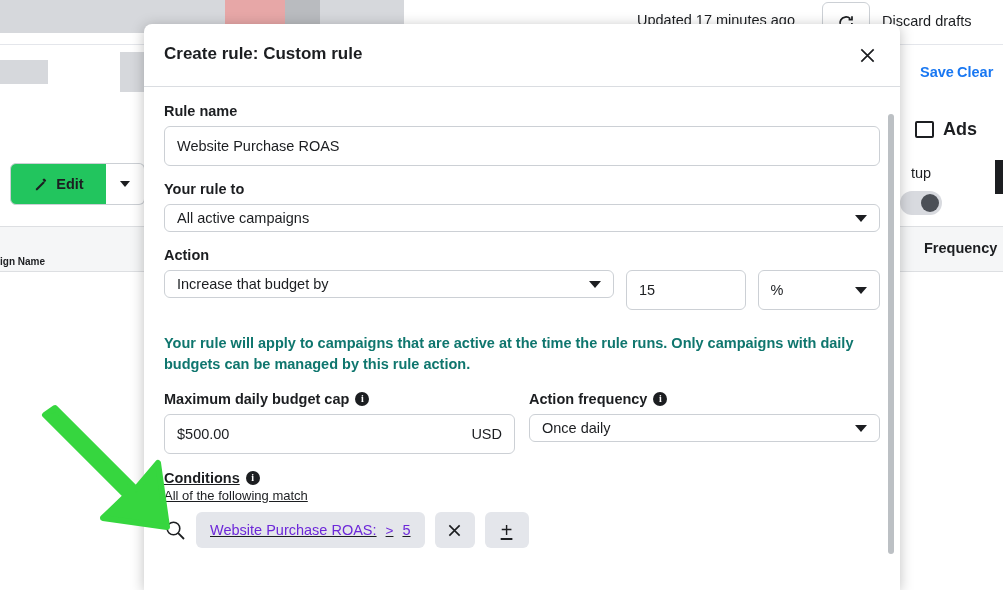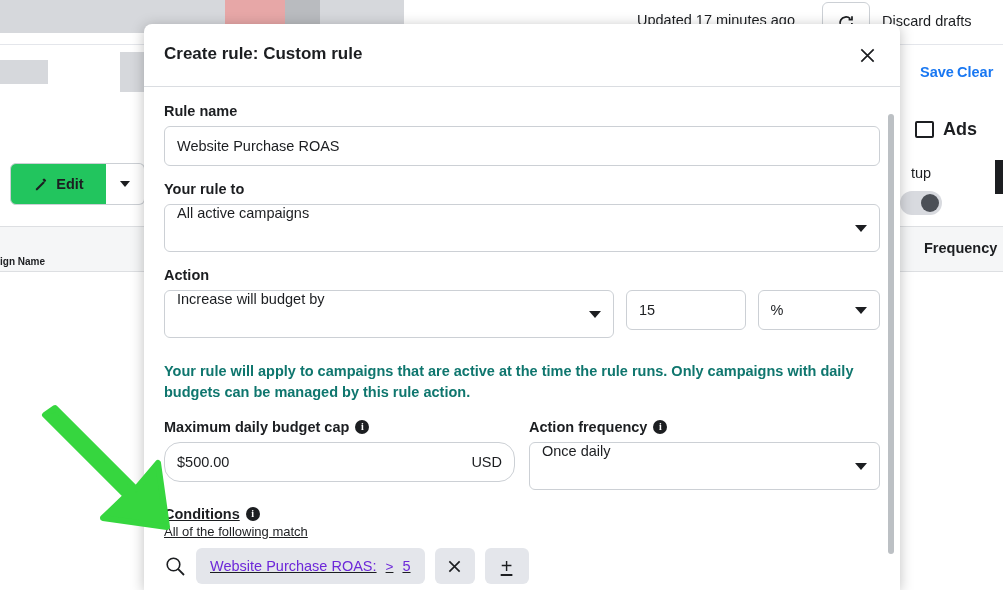--- a/index.html
+++ b/index.html
@@ -228,29 +228,29 @@
     color: #1c1e21;
     padding: 0 12px;
     font-family: "Liberation Sans", sans-serif;
     display: flex;
     align-items: center;
   }
   .select-input {
     box-sizing: border-box;
     position: relative;
     width: 100%;
-    height: 48px;
+    height: 28px;
     border: 1px solid #ccd0d5;
     border-radius: 6px;
     background: #fff;
     font-size: 14.5px;
     color: #1c1e21;
     padding: 0 34px 0 12px;
     display: flex;
-    align-items: flex-start;
+    align-items: center;
   }
   .caret {
     position: absolute;
     right: 12px; top: 50%;
     margin-top: -3px;
     width: 0; height: 0;
     border-left: 6px solid transparent;
     border-right: 6px solid transparent;
     border-top: 7px solid #1c1e21;
   }
@@ -302,21 +302,21 @@
   }
   .col-left { width: 352px; }
   .col-right { width: 352px; }
 
   .cap-input {
     box-sizing: border-box;
     position: relative;
     width: 100%;
     height: 40px;
     border: 1px solid #ccd0d5;
-    border-radius: 16px;
+    border-radius: 6px;
     background: #fff;
     font-size: 14.5px;
     padding: 0 12px;
     display: flex; align-items: center;
   }
   .cap-suffix {
     position: absolute;
     right: 12px;
     font-size: 14.5px;
     color: #1c1e21;
@@ -462,21 +462,21 @@
       <div class="select-input">
         <span>All active campaigns</span>
         <span class="caret"></span>
       </div>
     </div>
 
     <div class="field-block">
       <div class="field-label">Action</div>
       <div class="action-row">
         <div class="select-input action-select">
-          <span>Increase will budget by</span>
+          <span>Increase that budget by</span>
           <span class="caret"></span>
         </div>
         <div class="action-value">15</div>
         <div class="action-unit">
           <span>%</span>
           <span class="caret"></span>
         </div>
       </div>
     </div>
 

